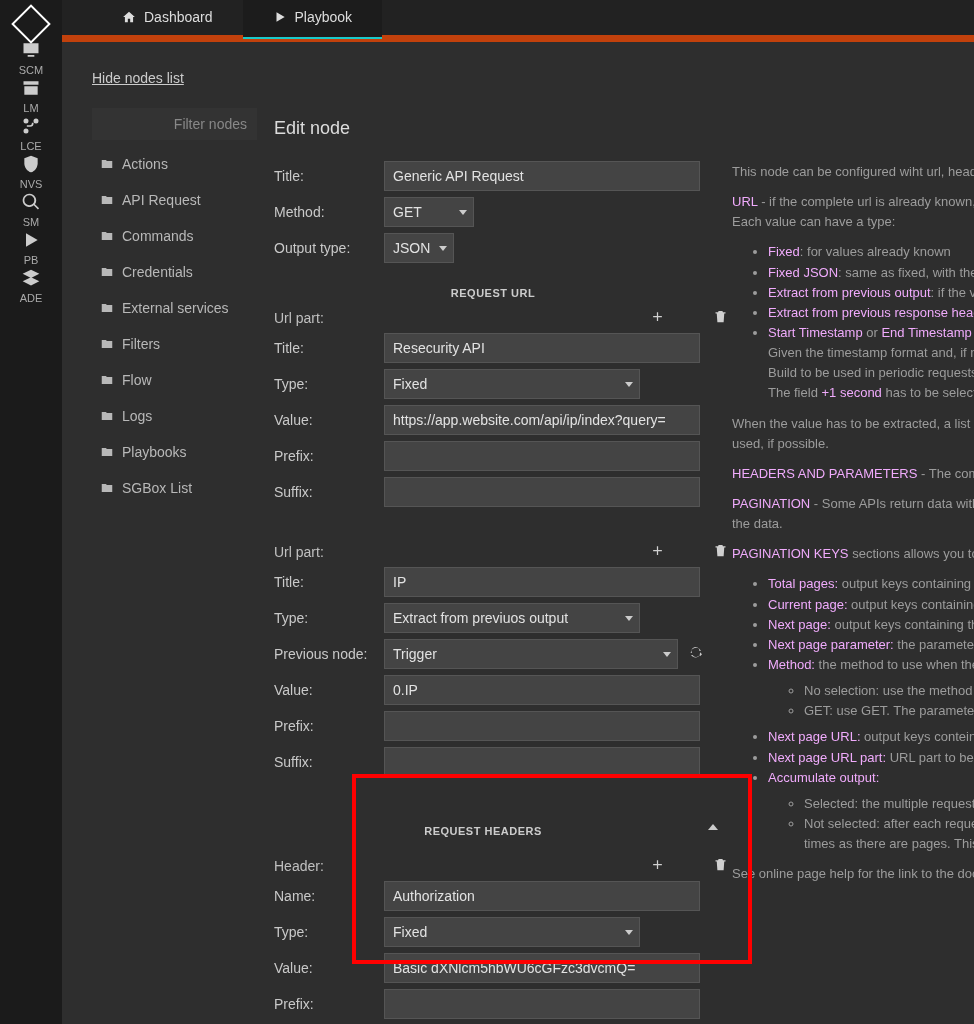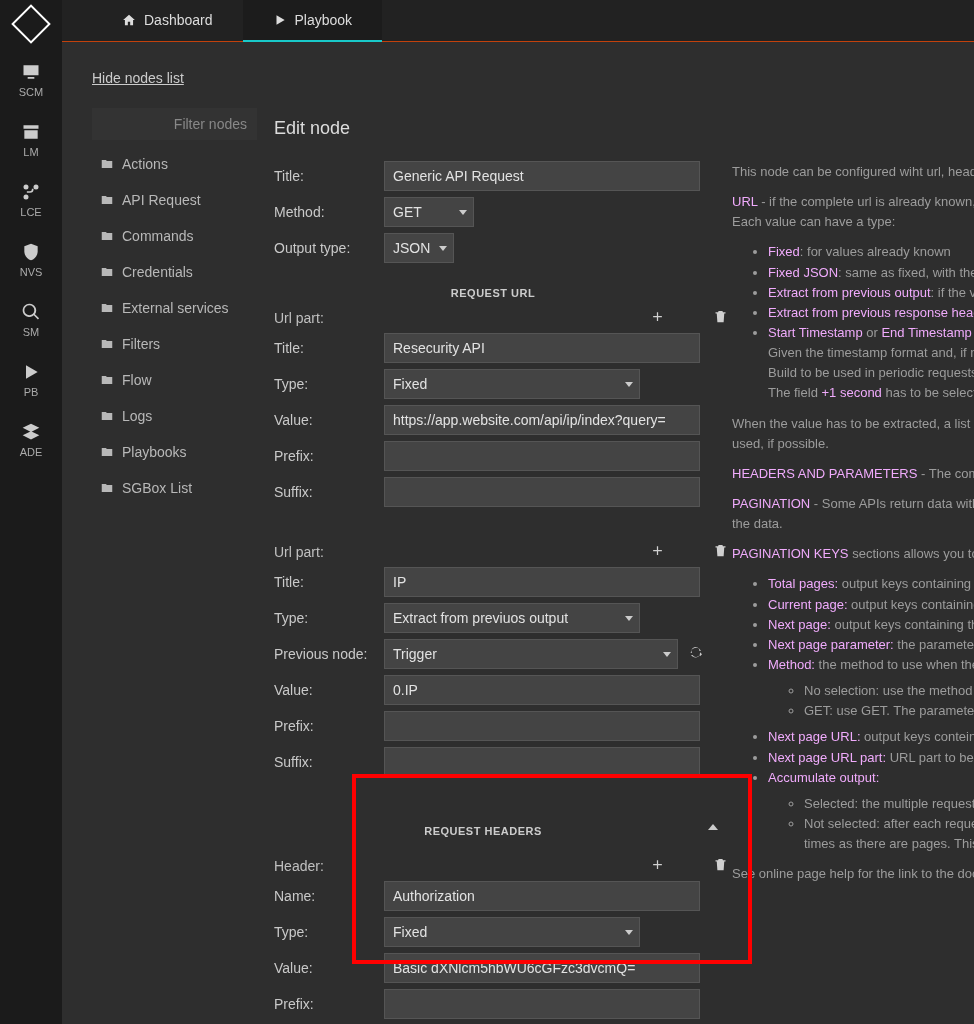--- a/index.html
+++ b/index.html
@@ -12,33 +12,33 @@
     height:1024px;
     overflow:hidden;
     position:relative;
   }
   
   .rail {
     position:absolute; left:0; top:0; width:62px; height:100%;
     background:#1b1b1b;
     display:flex; flex-direction:column; align-items:center;
     padding-top:10px;
-    gap:24px;
+    gap:2px;
     font-size:11px;
     color:#aaa;
   }
   .rail .logo { width:28px; height:28px; border:2px solid #fff; transform:rotate(45deg); }
   .rail .item { display:flex; flex-direction:column; align-items:center; gap:4px; cursor:pointer; }
   .rail .item svg { width:20px; height:20px; fill:#ccc; }
   
   .tabs {
     position:absolute; left:62px; top:0; right:0; height:42px;
     background:#222;
     display:flex; align-items:center; padding-left:30px;
-    border-bottom:1px solid #c2410c;
+    border-bottom:7px solid #c2410c;
   }
   .tab {
     display:flex; align-items:center; gap:8px;
     padding:0 30px; height:42px; color:#ddd; cursor:pointer;
     border-bottom:2px solid transparent;
   }
   .tab.active { border-bottom:2px solid #19c9c9; background:#1c1c1c; }
   .tab svg { width:14px; height:14px; fill:#ddd; }
   
   .hidelink {

